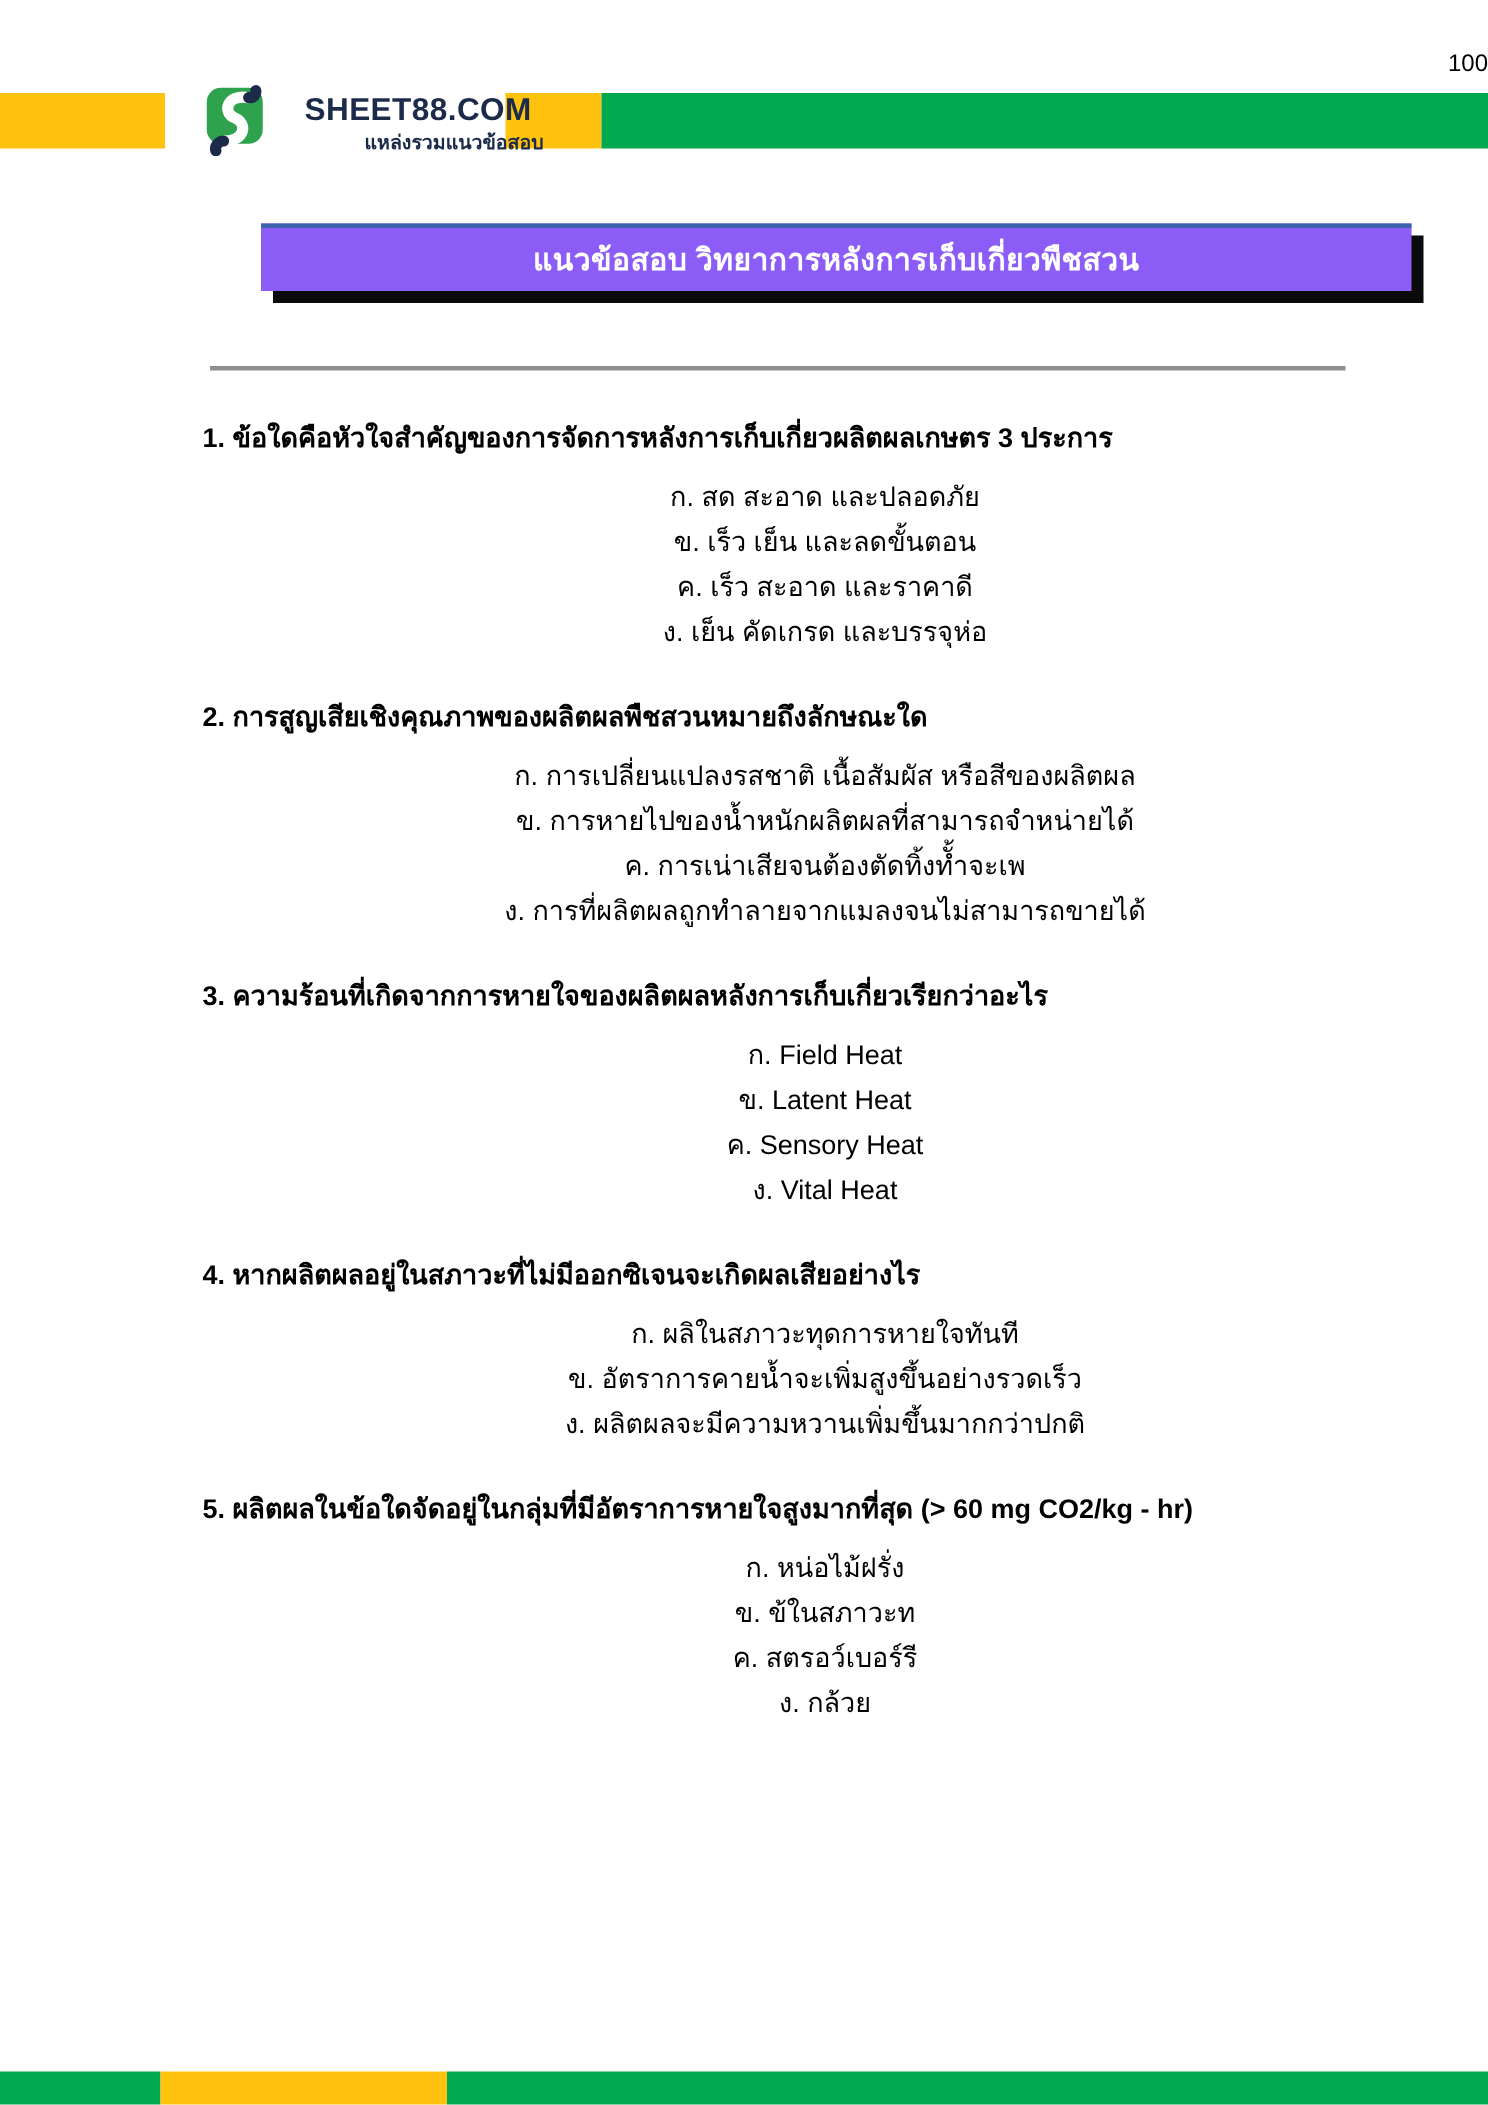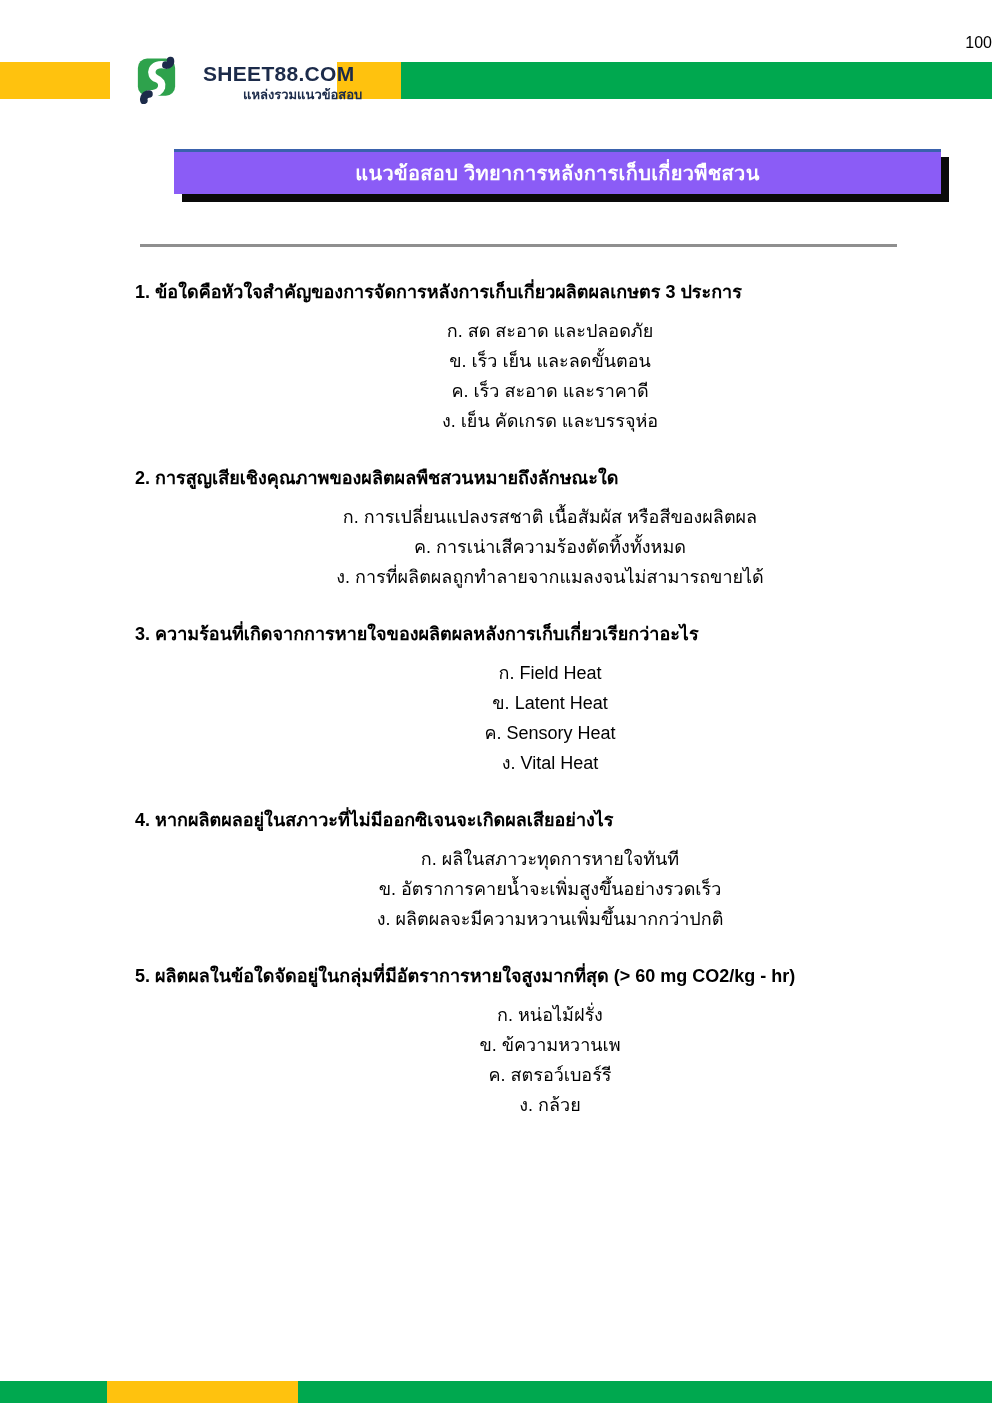--- a/index.html
+++ b/index.html
@@ -114,21 +114,22 @@
     <div class="option"><span>ค.</span> <span>เร็ว สะอาด และราคาดี</span></div>
     <div class="option"><span>ง.</span> <span>เย็น คัดเกรด และบรรจุห่อ</span></div>
   </div>
 
   <div class="question">
     <div class="q-heading">
       <span>2.</span>
       <span>การสูญเสียเชิงคุณภาพของผลิตผลพืชสวนหมายถึงลักษณะใด</span>
     </div>
     <div class="option"><span>ก.</span> <span>การเปลี่ยนแปลงรสชาติ เนื้อสัมผัส หรือสีของผลิตผล</span></div>
-    <div class="option"><span>ค.</span> <span>การเน่าเสีความร้องตัดทิ้งทั้งหมด</span></div>
+    <div class="option"><span>ข.</span> <span>การหายไปของน้ำหนักผลิตผลที่สามารถจำหน่ายได้</span></div>
+    <div class="option"><span>ค.</span> <span>การเน่าเสียจนต้องตัดทิ้งทั้ำจะเพ</span></div>
     <div class="option"><span>ง.</span> <span>การที่ผลิตผลถูกทำลายจากแมลงจนไม่สามารถขายได้</span></div>
   </div>
 
   <div class="question">
     <div class="q-heading">
       <span>3.</span>
       <span>ความร้อนที่เกิดจากการหายใจของผลิตผลหลังการเก็บเกี่ยวเรียกว่าอะไร</span>
     </div>
     <div class="option"><span>ก.</span> <span>Field Heat</span></div>
     <div class="option"><span>ข.</span> <span>Latent Heat</span></div>
@@ -145,21 +146,21 @@
     <div class="option"><span>ข.</span> <span>อัตราการคายน้ำจะเพิ่มสูงขึ้นอย่างรวดเร็ว</span></div>
     <div class="option"><span>ง.</span> <span>ผลิตผลจะมีความหวานเพิ่มขึ้นมากกว่าปกติ</span></div>
   </div>
 
   <div class="question">
     <div class="q-heading">
       <span>5.</span>
       <span>ผลิตผลในข้อใดจัดอยู่ในกลุ่มที่มีอัตราการหายใจสูงมากที่สุด (&gt; 60 mg CO2/kg - hr)</span>
     </div>
     <div class="option"><span>ก.</span> <span>หน่อไม้ฝรั่ง</span></div>
-    <div class="option"><span>ข.</span> <span>ข้ความหวานเพ</span></div>
+    <div class="option"><span>ข.</span> <span>ข้ในสภาวะท</span></div>
     <div class="option"><span>ค.</span> <span>สตรอว์เบอร์รี</span></div>
     <div class="option"><span>ง.</span> <span>กล้วย</span></div>
   </div>
 
 </div>
 
 <div class="fb-green-left"></div>
 <div class="fb-yellow"></div>
 <div class="fb-green-right"></div>
 

